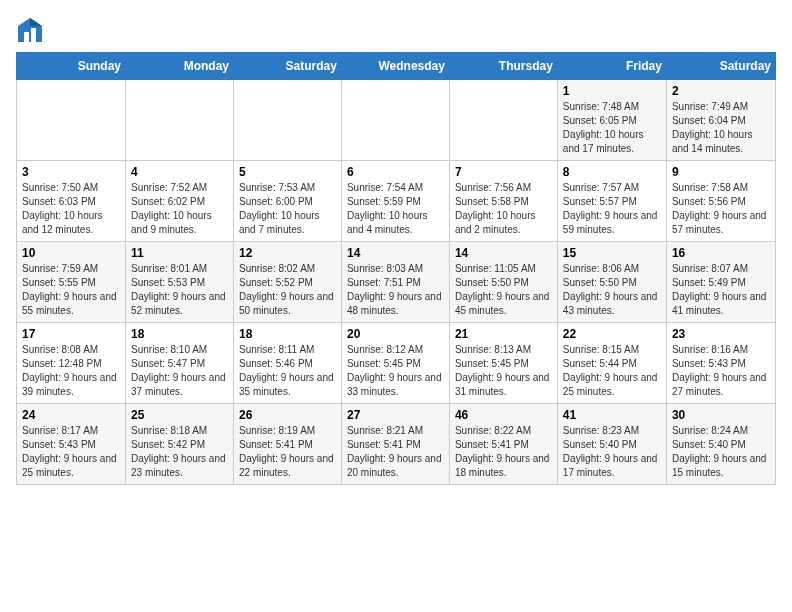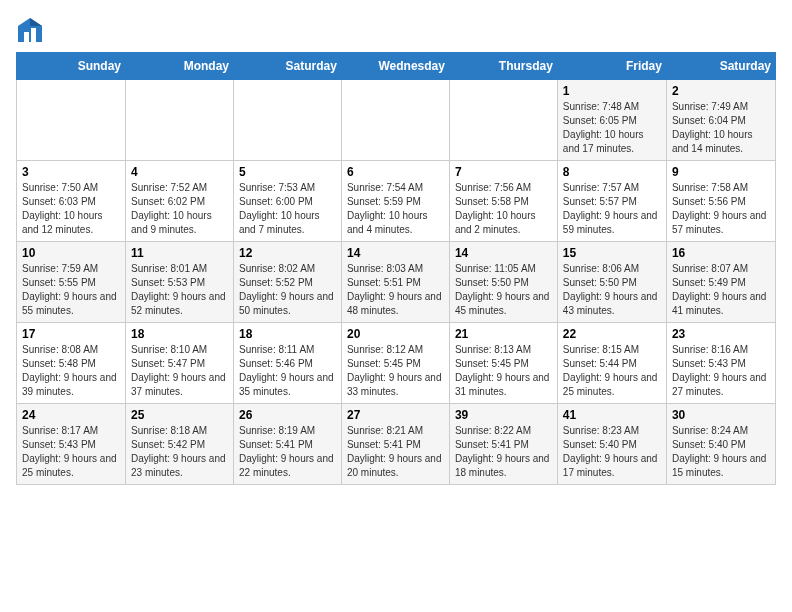--- a/index.html
+++ b/index.html
@@ -227,21 +227,21 @@
         <div class="day-info">
           <span>Sunrise: 8:02 AM</span><br>
           <span>Sunset: 5:52 PM</span><br>
           <span>Daylight: 9 hours and 50 minutes.</span>
         </div>
       </td>
         <td>
         <span class="day-num">14</span>
         <div class="day-info">
           <span>Sunrise: 8:03 AM</span><br>
-          <span>Sunset: 5:51 PM</span><br>
+          <span>Sunset: 7:51 PM</span><br>
           <span>Daylight: 9 hours and 48 minutes.</span>
         </div>
       </td>
         <td>
         <span class="day-num">14</span>
         <div class="day-info">
           <span>Sunrise: 11:05 AM</span><br>
           <span>Sunset: 5:50 PM</span><br>
           <span>Daylight: 9 hours and 45 minutes.</span>
         </div>
@@ -261,21 +261,21 @@
           <span>Sunset: 5:49 PM</span><br>
           <span>Daylight: 9 hours and 41 minutes.</span>
         </div>
       </td>
       </tr>
       <tr>
         <td>
         <span class="day-num">17</span>
         <div class="day-info">
           <span>Sunrise: 8:08 AM</span><br>
-          <span>Sunset: 5:48 PM</span><br>
+          <span>Sunset: 12:48 PM</span><br>
           <span>Daylight: 9 hours and 39 minutes.</span>
         </div>
       </td>
         <td>
         <span class="day-num">18</span>
         <div class="day-info">
           <span>Sunrise: 8:10 AM</span><br>
           <span>Sunset: 5:47 PM</span><br>
           <span>Daylight: 9 hours and 37 minutes.</span>
         </div>
@@ -348,21 +348,21 @@
       </td>
         <td>
         <span class="day-num">27</span>
         <div class="day-info">
           <span>Sunrise: 8:21 AM</span><br>
           <span>Sunset: 5:41 PM</span><br>
           <span>Daylight: 9 hours and 20 minutes.</span>
         </div>
       </td>
         <td>
-        <span class="day-num">39</span>
+        <span class="day-num">46</span>
         <div class="day-info">
           <span>Sunrise: 8:22 AM</span><br>
           <span>Sunset: 5:41 PM</span><br>
           <span>Daylight: 9 hours and 18 minutes.</span>
         </div>
       </td>
         <td>
         <span class="day-num">41</span>
         <div class="day-info">
           <span>Sunrise: 8:23 AM</span><br>

